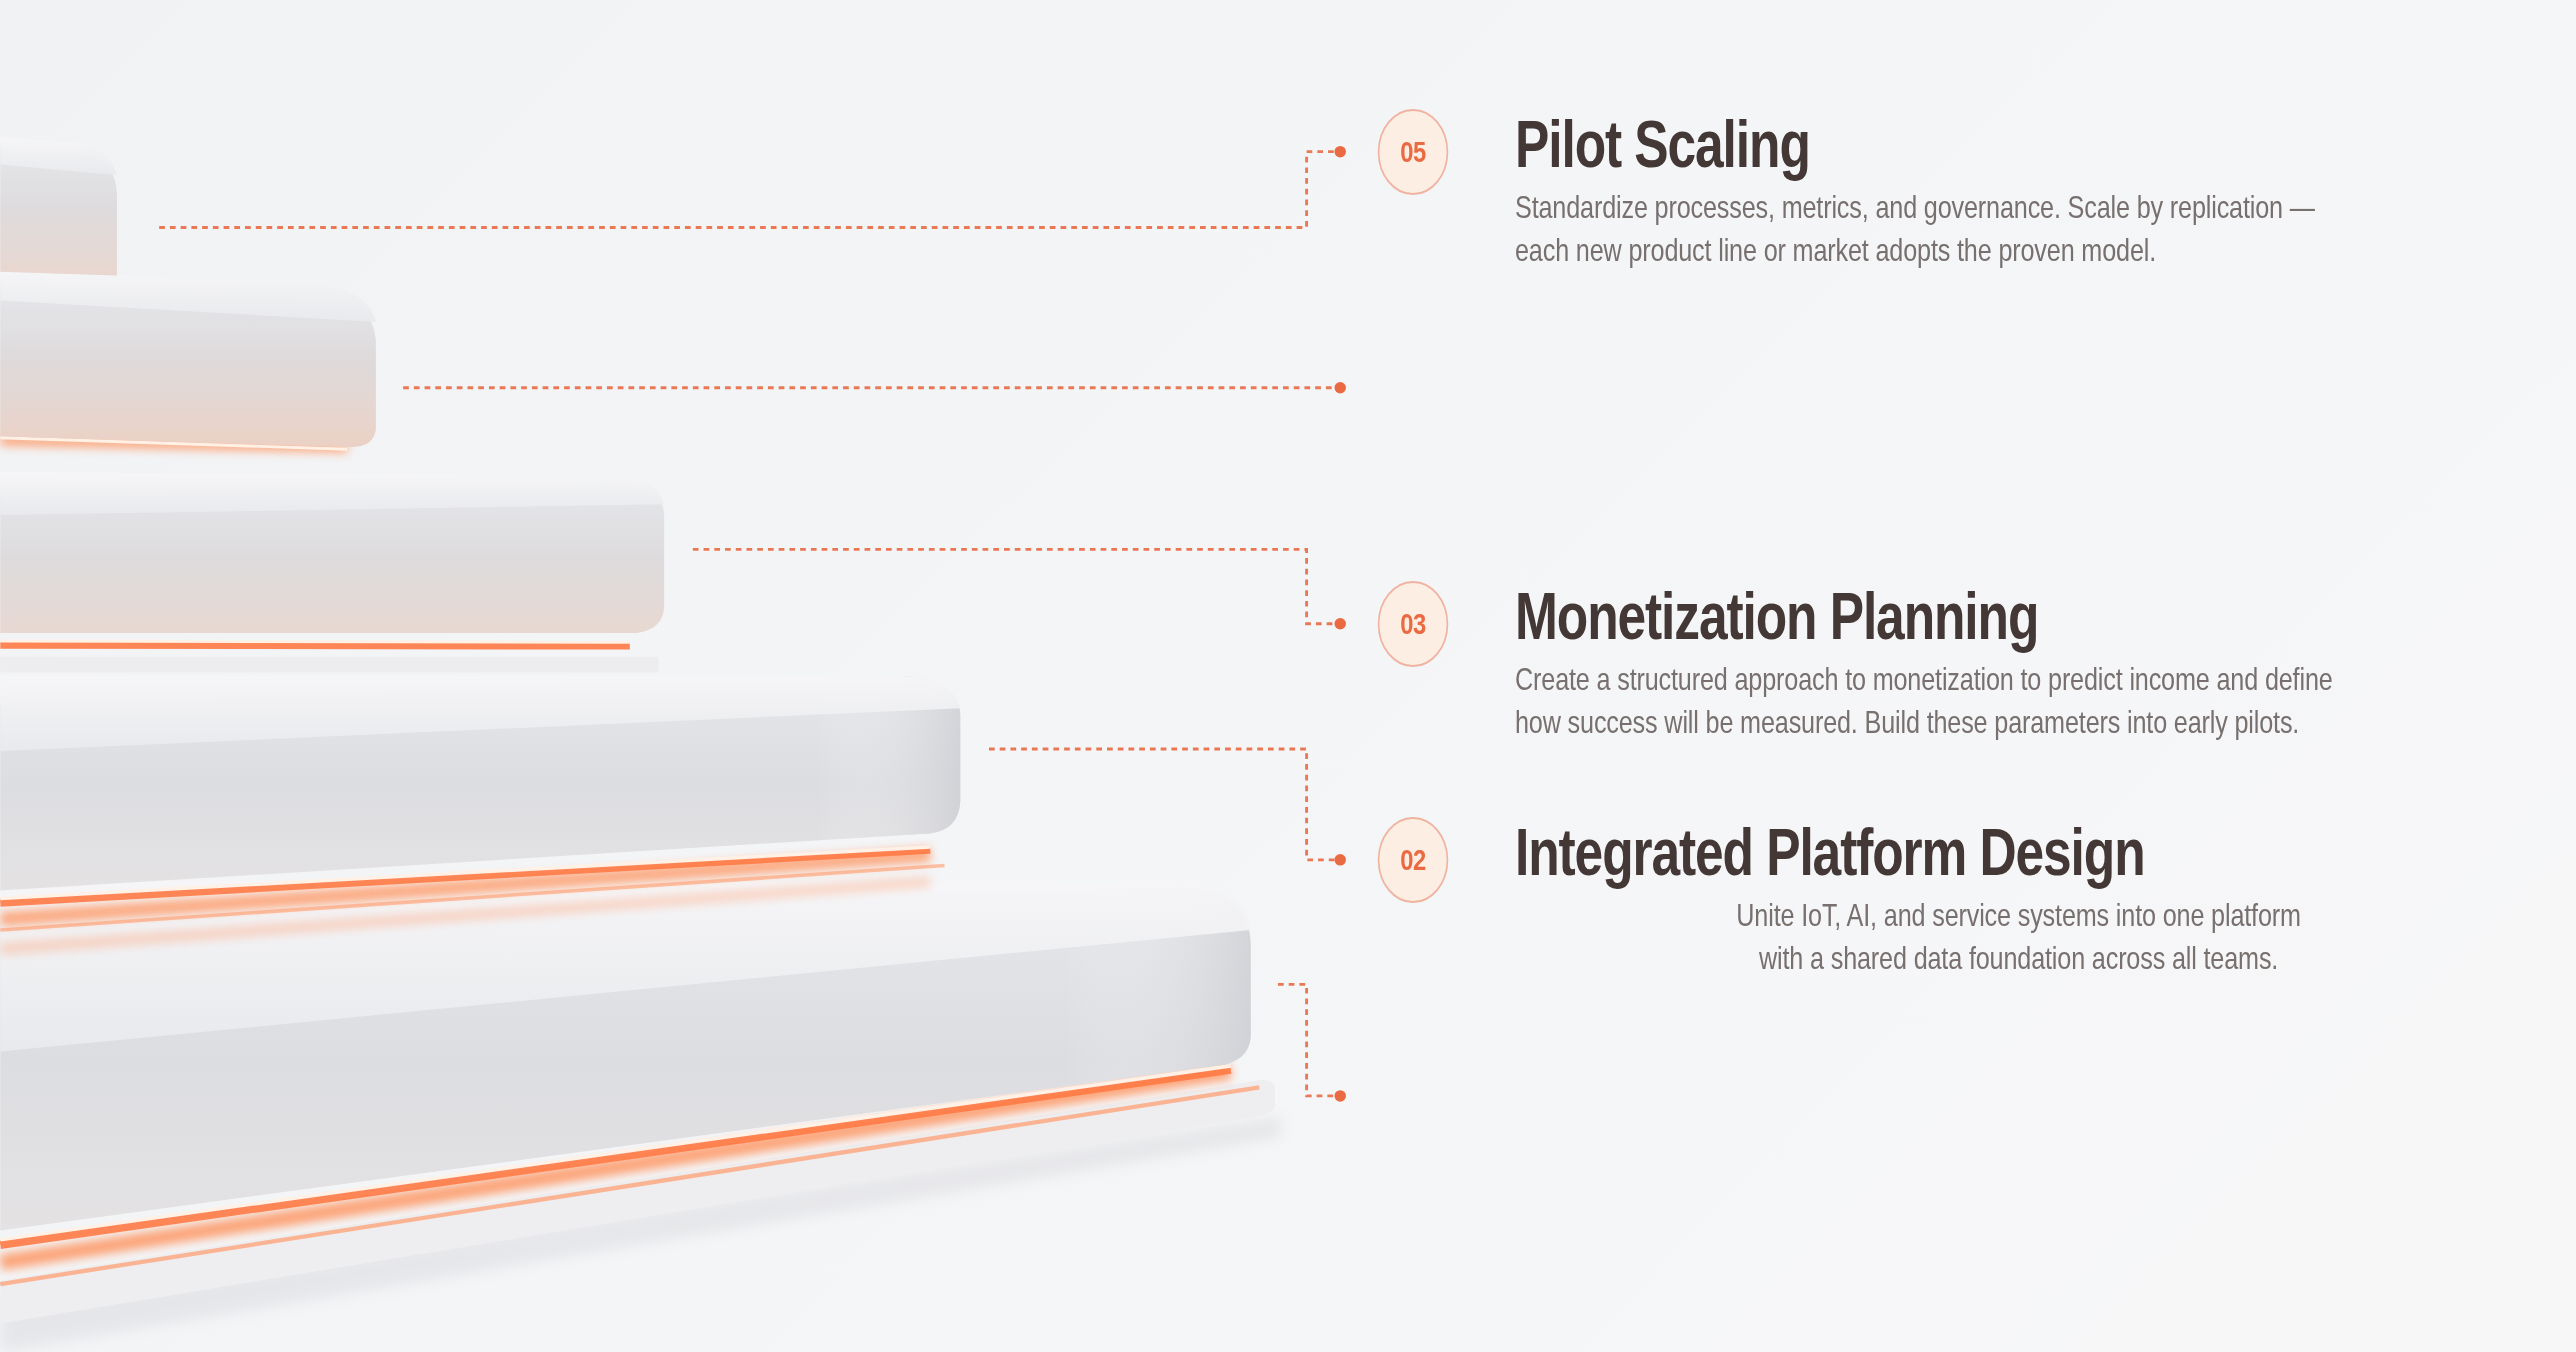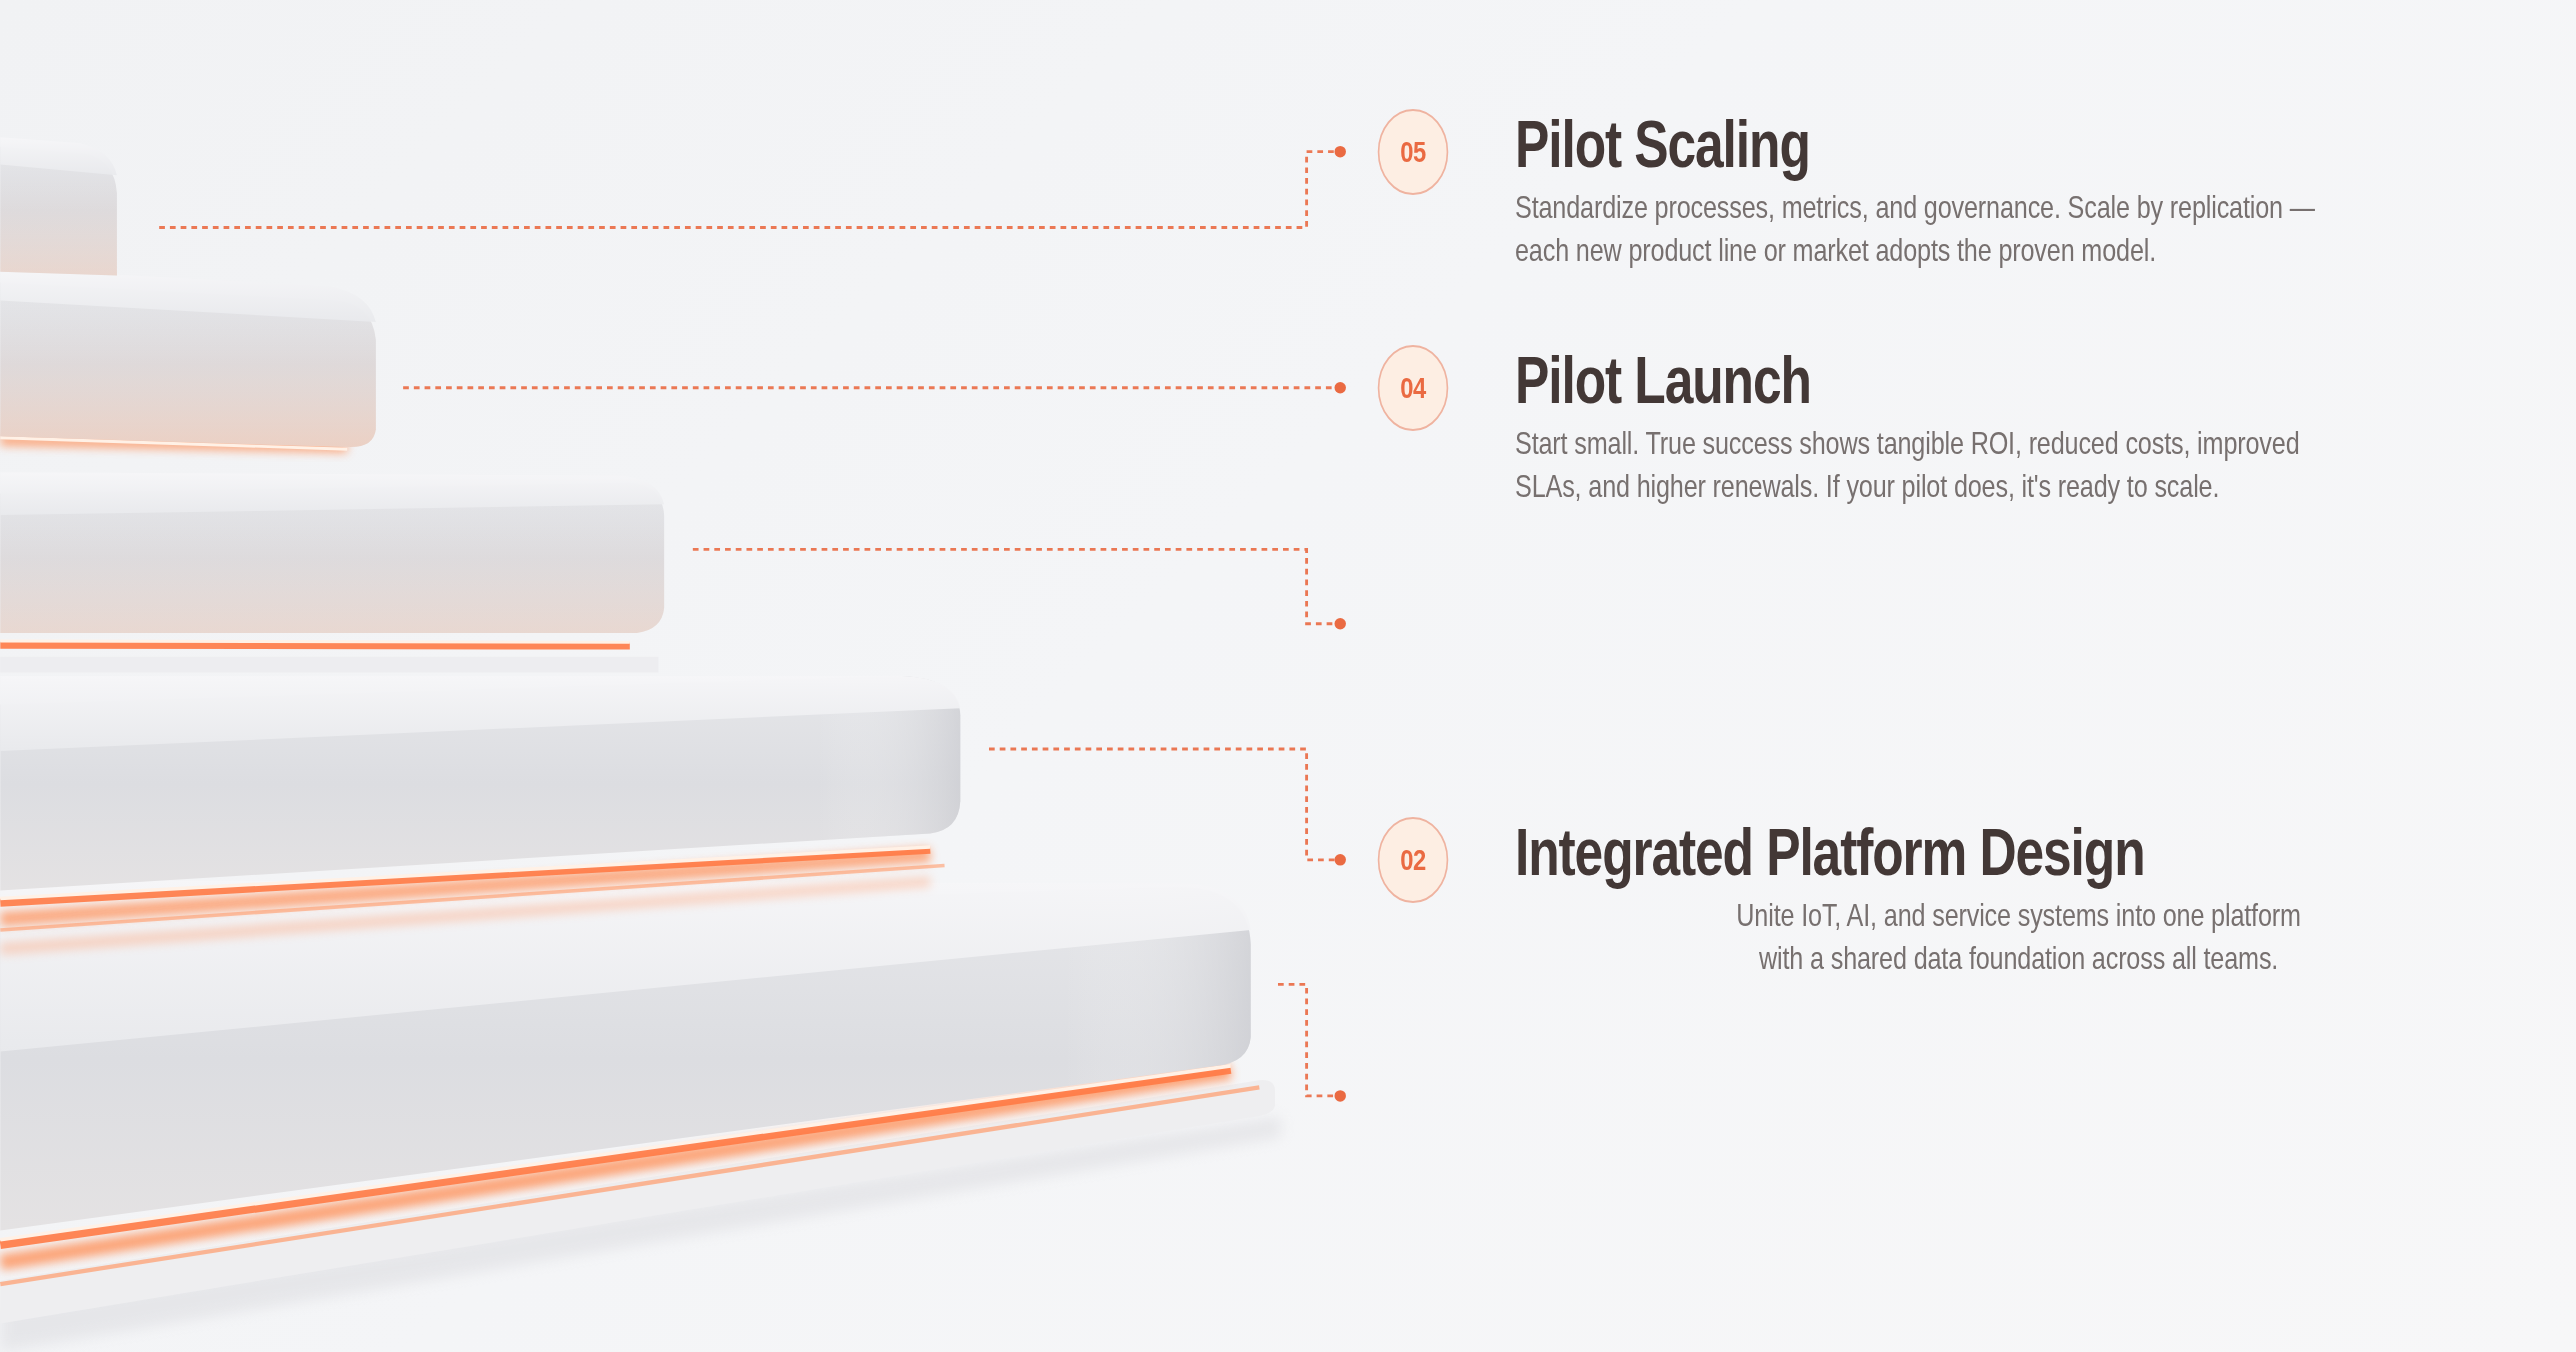--- a/index.html
+++ b/index.html
@@ -204,31 +204,31 @@
     <div class="step-badge">
       <span>05</span>
     </div>
     <h2 class="step-title">Pilot Scaling</h2>
     <p class="step-desc">
       <span class="line">Standardize processes, metrics, and governance. Scale by replication —</span>
       <span class="line">each new product line or market adopts the proven model.</span>
     </p>
   </div>
 
-  <div class="step" style="top:345px;">
+
+  <div class="step" style="top:581px;">
     <div class="step-badge">
-      <span>04</span>
+      <span>03</span>
     </div>
-    <h2 class="step-title">Pilot Launch</h2>
+    <h2 class="step-title">Monetization Planning</h2>
     <p class="step-desc">
-      <span class="line">Start small. True success shows tangible ROI, reduced costs, improved</span>
-      <span class="line">SLAs, and higher renewals. If your pilot does, it's ready to scale.</span>
+      <span class="line">Create a structured approach to monetization to predict income and define</span>
+      <span class="line">how success will be measured. Build these parameters into early pilots.</span>
     </p>
   </div>
-
 
   <div class="step" style="top:817px;text-align:center;">
     <div class="step-badge">
       <span>02</span>
     </div>
     <h2 class="step-title">Integrated Platform Design</h2>
     <p class="step-desc">
       <span class="line">Unite IoT, AI, and service systems into one platform</span>
       <span class="line">with a shared data foundation across all teams.</span>
     </p>

